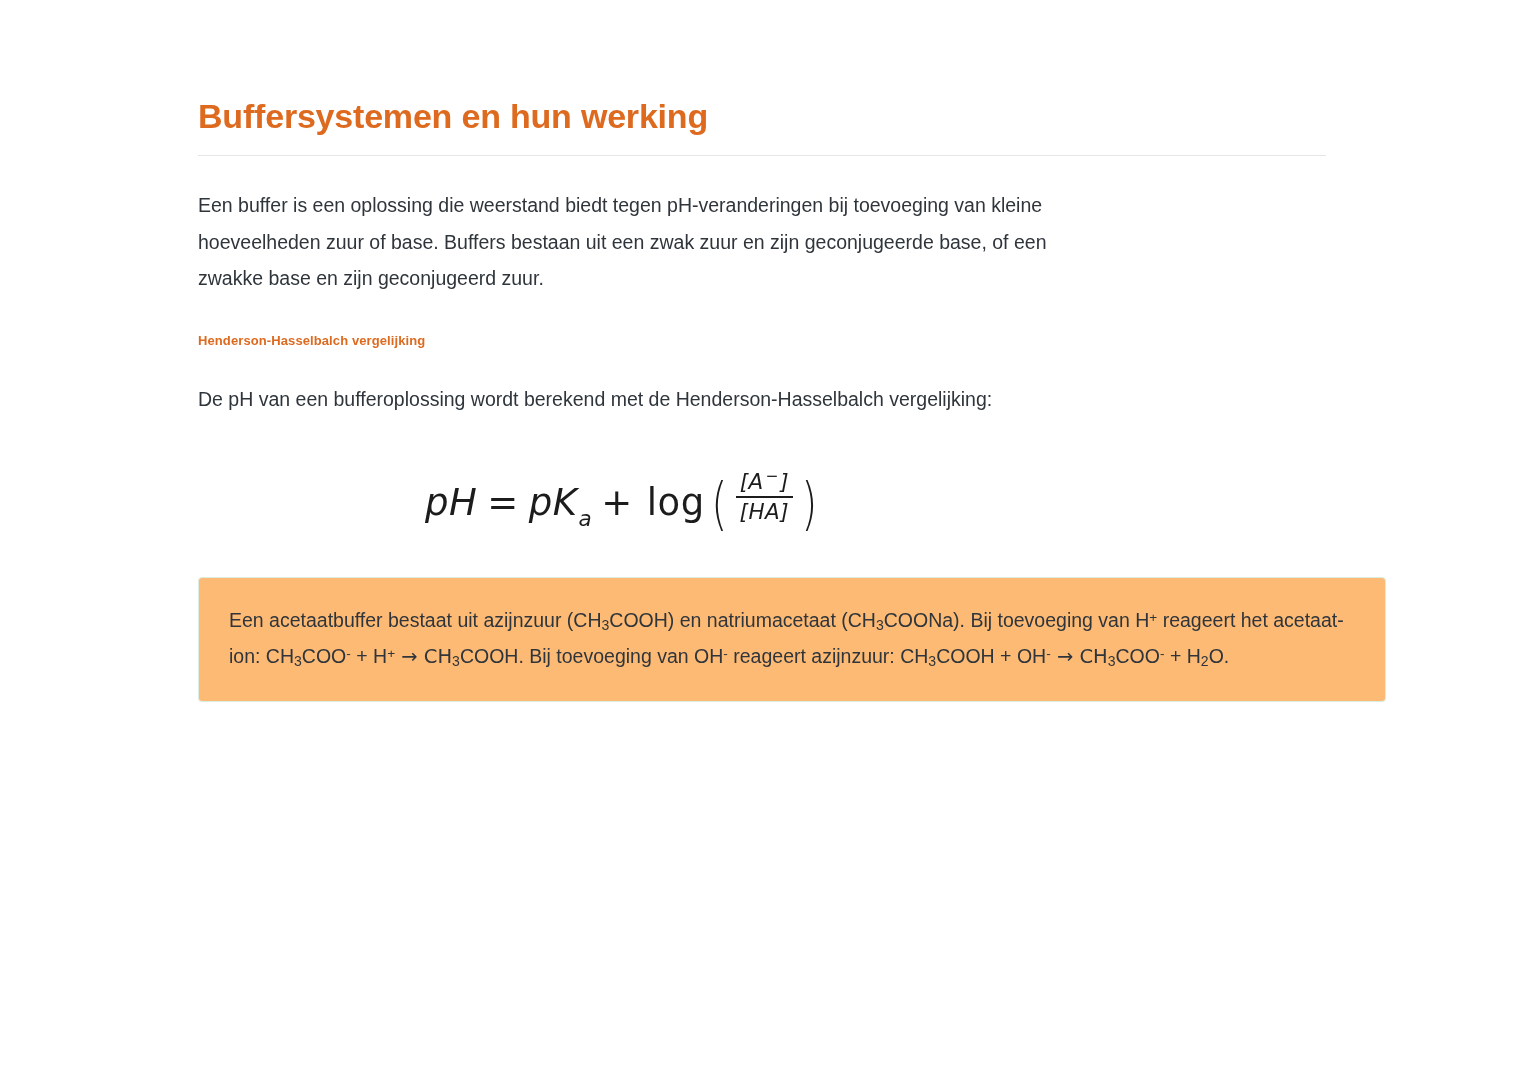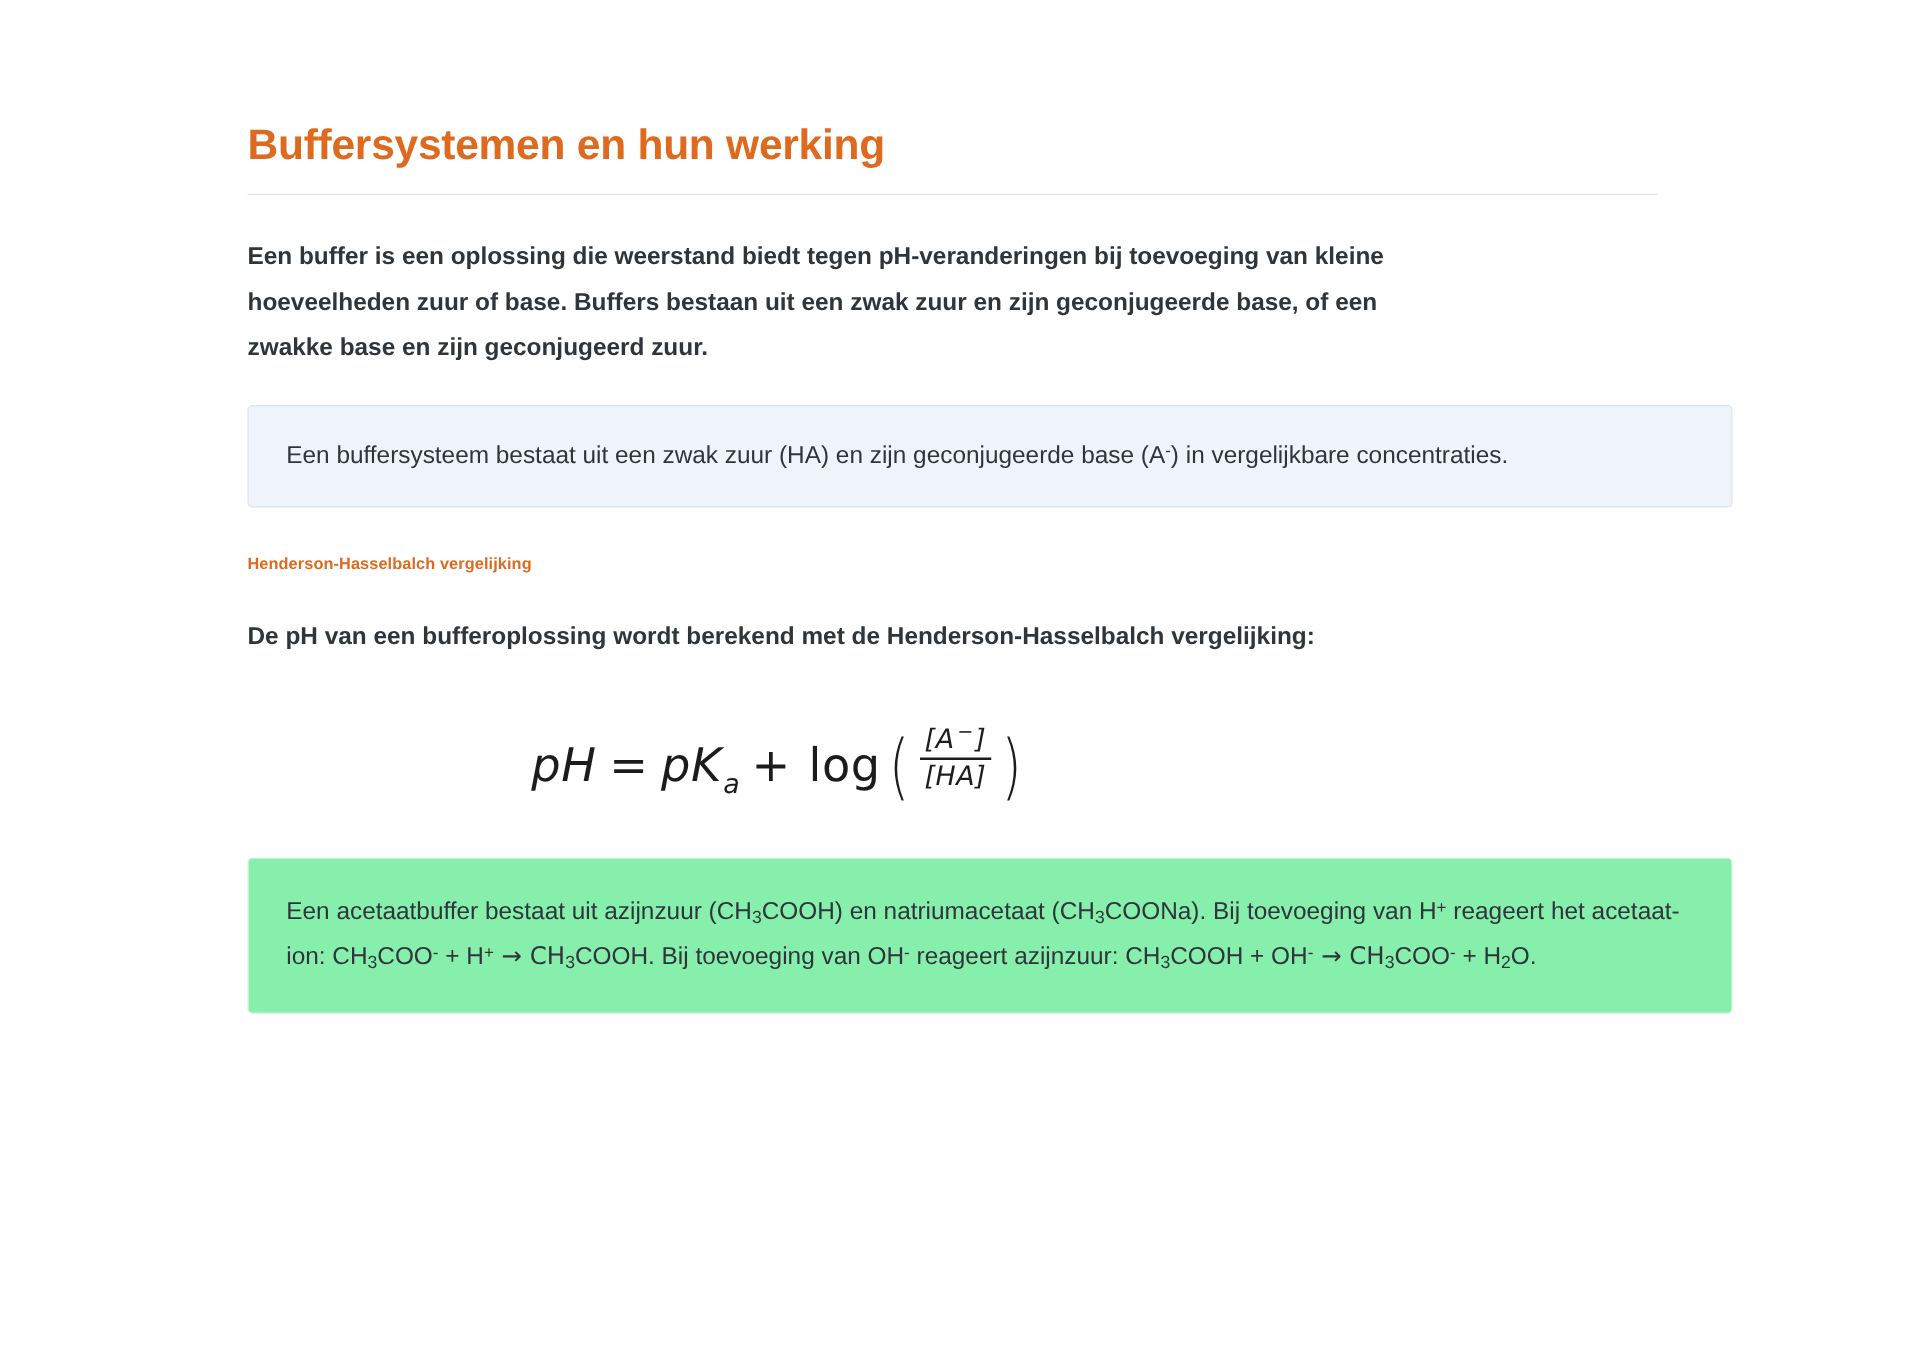--- a/index.html
+++ b/index.html
@@ -37,40 +37,40 @@
     border-top: 1px solid #e6e6e6;
     width: 1128px;
   }
 
   p.body-text {
     margin: 31px 0 0 0;
     font-size: 19.5px;
     line-height: 1.86;
     color: #2f353b;
     max-width: 1140px;
-    font-weight: 700;
+    font-weight: 400;
   }
 
   .callout {
     box-sizing: border-box;
     margin-top: 28px;
     width: 1188px;
     border-radius: 4px;
     padding: 22px 28px 24px 30px;
     font-size: 19.5px;
     line-height: 1.86;
     color: #2f353b;
   }
   .callout.info {
     background: #eff4fb;
     border: 1px solid #dbe4f0;
     padding: 21px 28px 22px 30px;
   }
   .callout.success {
-    background: #86efac;
+    background: #fdba74;
     border: 1px solid #dcecdf;
     margin-top: 33px;
     padding: 24px 28px 26px 30px;
   }
   .callout p { margin: 0; }
 
   h3.sub-heading {
     margin: 36px 0 0 0;
     font-size: 13px;
     line-height: 1.4;
@@ -159,23 +159,20 @@
 <body>
 
 <div class="page">
 
   <h1 class="doc-title">Buffersystemen en hun werking</h1>
 
   <hr class="title-rule">
 
   <p class="body-text">Een buffer is een oplossing die weerstand biedt tegen pH-veranderingen bij toevoeging van kleine hoeveelheden zuur of base. Buffers bestaan uit een zwak zuur en zijn geconjugeerde base, of een zwakke base en zijn geconjugeerd zuur.</p>
 
-  <div class="callout info">
-    <p><span>Een buffersysteem bestaat uit een zwak zuur (HA) en zijn geconjugeerde base (A</span><sup class="chem">-</sup><span>) in vergelijkbare concentraties.</span></p>
-  </div>
 
   <h3 class="sub-heading">Henderson-Hasselbalch vergelijking</h3>
 
   <p class="body-text">De pH van een bufferoplossing wordt berekend met de Henderson-Hasselbalch vergelijking:</p>
 
   <div class="formula-wrap">
     <div class="formula">
       <span class="it">pH</span>
       <span class="op">=</span>
       <span class="it">p</span>

